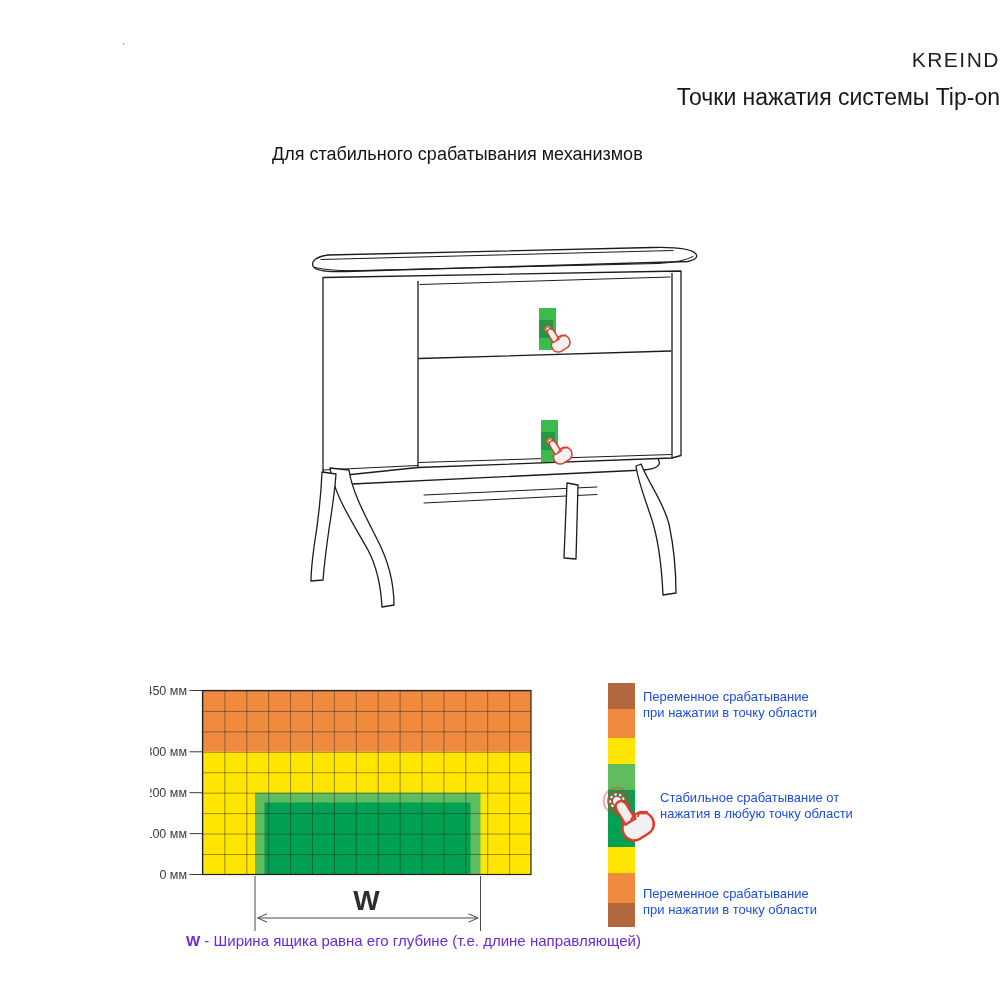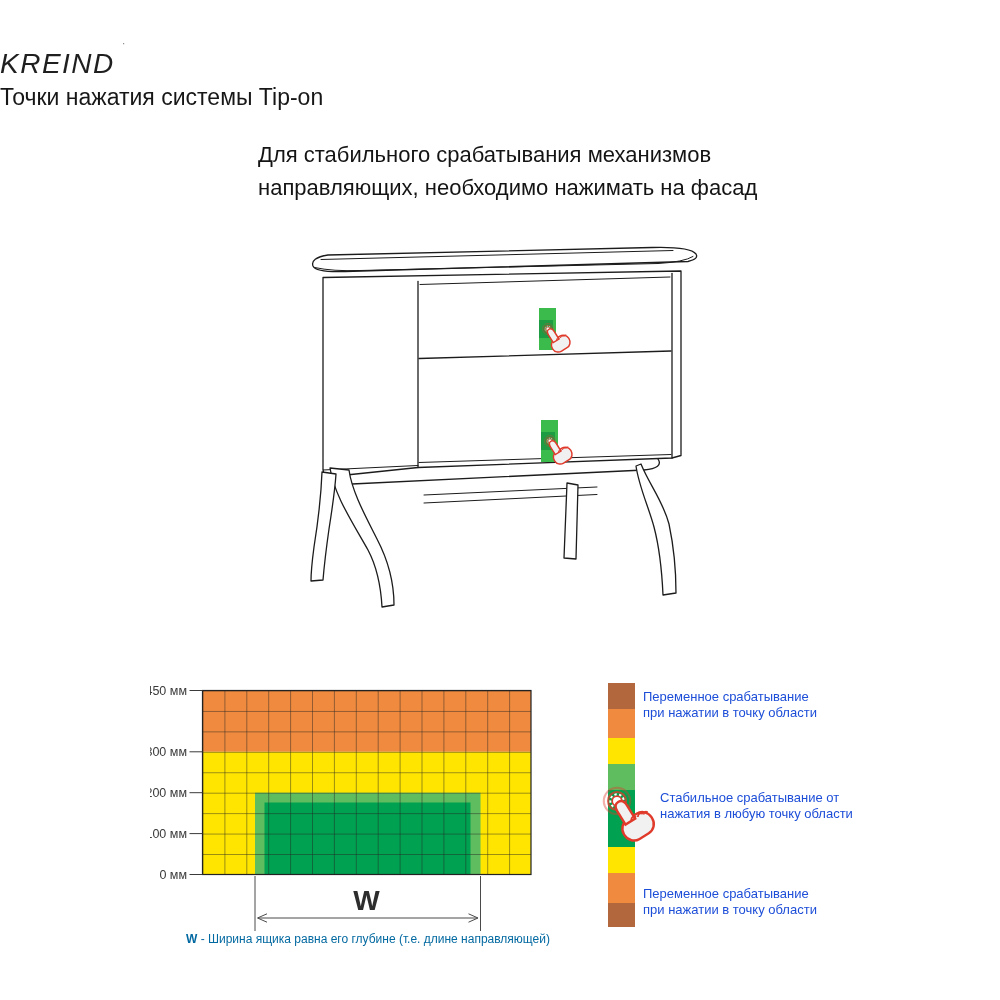--- a/index.html
+++ b/index.html
@@ -1,30 +1,30 @@
 <!DOCTYPE html>
 <html><head>
 <meta charset="utf-8">
 <style>
   html,body{margin:0;padding:0;background:#ffffff;}
   #stage{position:relative;width:1000px;height:1000px;background:#ffffff;overflow:hidden;
          font-family:"Liberation Sans", sans-serif;color:#1b1b1b;}
   .abs{position:absolute;}
   
-  #brand{left:0;top:48px;width:1000px;text-align:left;font-size:28px;letter-spacing:1.5px;color:#1f1f1f;font-style:italic;}
-  #subtitle{left:0;top:84px;width:1000px;text-align:left;font-size:23px;color:#171717;}
+  #brand{left:0;top:48px;width:1000px;text-align:right;font-size:21px;letter-spacing:1.5px;color:#1f1f1f;}
+  #subtitle{left:0;top:84px;width:1000px;text-align:right;font-size:23px;color:#171717;}
   
-  #intro{left:258px;top:138px;width:500px;font-size:22px;line-height:33px;color:#141414;}
+  #intro{left:272px;top:138px;width:500px;font-size:18px;line-height:33px;color:#141414;}
   
   #stray-dot{left:122px;top:38px;width:4px;height:4px;font-size:10px;color:#777;}
   
   #cabinet-svg{left:250px;top:240px;}
   #grid-svg{left:150px;top:680px;}
   
-  #caption{left:186px;top:932px;font-size:12px;color:#0369a1;white-space:nowrap;}
+  #caption{left:186px;top:932px;font-size:15px;color:#6d28d9;white-space:nowrap;}
   #caption b{font-weight:bold;}
   
   #legend-bar{left:608px;top:683px;width:27px;}
   .lseg{width:27px;}
   .lseg:nth-child(1){height:26px;} .lseg:nth-child(2){height:29px;}
   .lseg:nth-child(3){height:26px;} .lseg:nth-child(4){height:26px;}
   .lseg:nth-child(5){height:57px;} .lseg:nth-child(6){height:26px;}
   .lseg:nth-child(7){height:30px;} .lseg:nth-child(8){height:24px;}
   #legend-icon{left:588px;top:772px;}
   .legend-text{font-size:13px;line-height:15.5px;color:#1d4ed8;white-space:nowrap;}
@@ -56,21 +56,20 @@
     </defs>
   </svg>
 
   <div class="abs" id="stray-dot">·</div>
 
   <div class="abs" id="brand">KREIND</div>
   <div class="abs" id="subtitle">Точки нажатия системы Tip-on</div>
 
   <div class="abs" id="intro">
     <div>Для стабильного срабатывания механизмов</div>
-    <div>направляющих, необходимо нажимать на фасад</div>
   </div>
 
   <svg class="abs" id="cabinet-svg" width="500" height="400" viewBox="250 240 500 400">
     <g stroke="#1C1C1C" stroke-width="1.3" fill="#ffffff" stroke-linejoin="round" stroke-linecap="round">
 
       <path d="M313,266 Q310,258 328,255 L652,247.5 Q690,246.5 696,254 Q699,259 688,261.5 L345,271.5 Q316,272.5 313,266 Z"></path>
       <path d="M321,259.5 L673,250.5" fill="none" stroke-width="1"></path>
       <path d="M314.5,267.5 Q333,271.5 360,270.5 L658,263.5 Q684,262 693,256.5" fill="none" stroke-width="1"></path>
 
       <path d="M323,277.5 L681,271 L681,455.5 L672,458 L418,467.5 L332,476.5 Q323,477.5 323,469 Z"></path>

